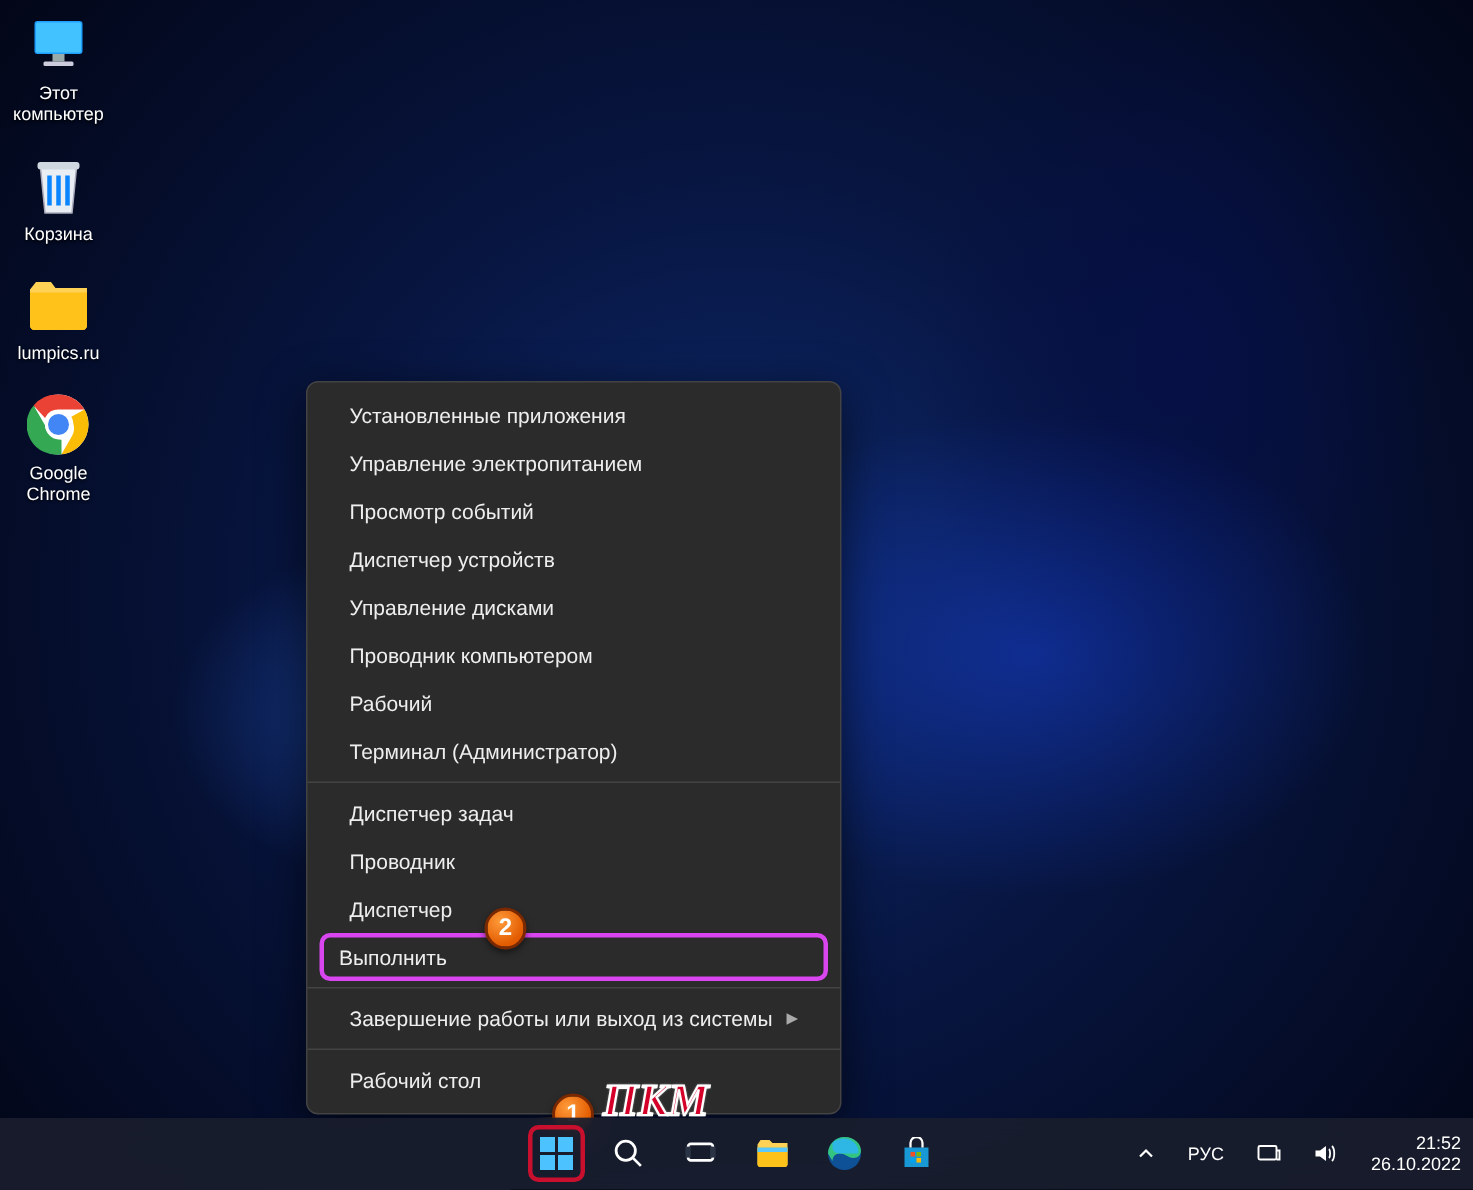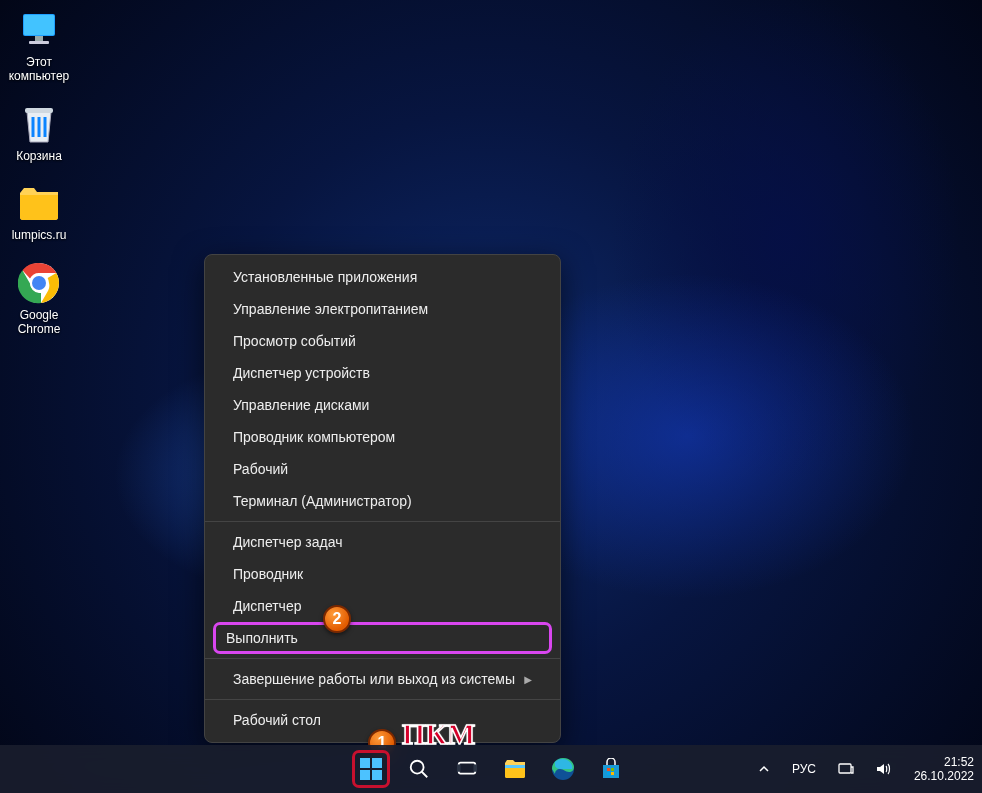--- a/index.html
+++ b/index.html
@@ -39,21 +39,21 @@
   position:absolute; width:28px; height:28px; border-radius:50%;
   background:radial-gradient(circle at 35% 30%, #ff9b3a, #e25b00 70%);
   border:2px solid #7a2800; color:#fff; font-weight:700; font-size:16px;
   display:flex; align-items:center; justify-content:center;
   box-shadow:0 2px 4px rgba(0,0,0,.5);
 }
 .badge1 { left:368px; bottom:36px; }
 .badge2 { left:323px; bottom:160px; }
 .pkm {
   position:absolute; left:402px; bottom:42px; font-family:Georgia,serif;
-  font-weight:900; font-size:30px; color:#d4002a;
+  font-weight:900; font-size:30px; font-style:italic; color:#d4002a;
   -webkit-text-stroke:1.5px #fff; text-shadow:0 0 2px #fff;text-align:right;
 }
 svg { display:block; }
 </style>
 </head>
 <body>
 
 <div class="desktop">
 
   <div class="icons">

